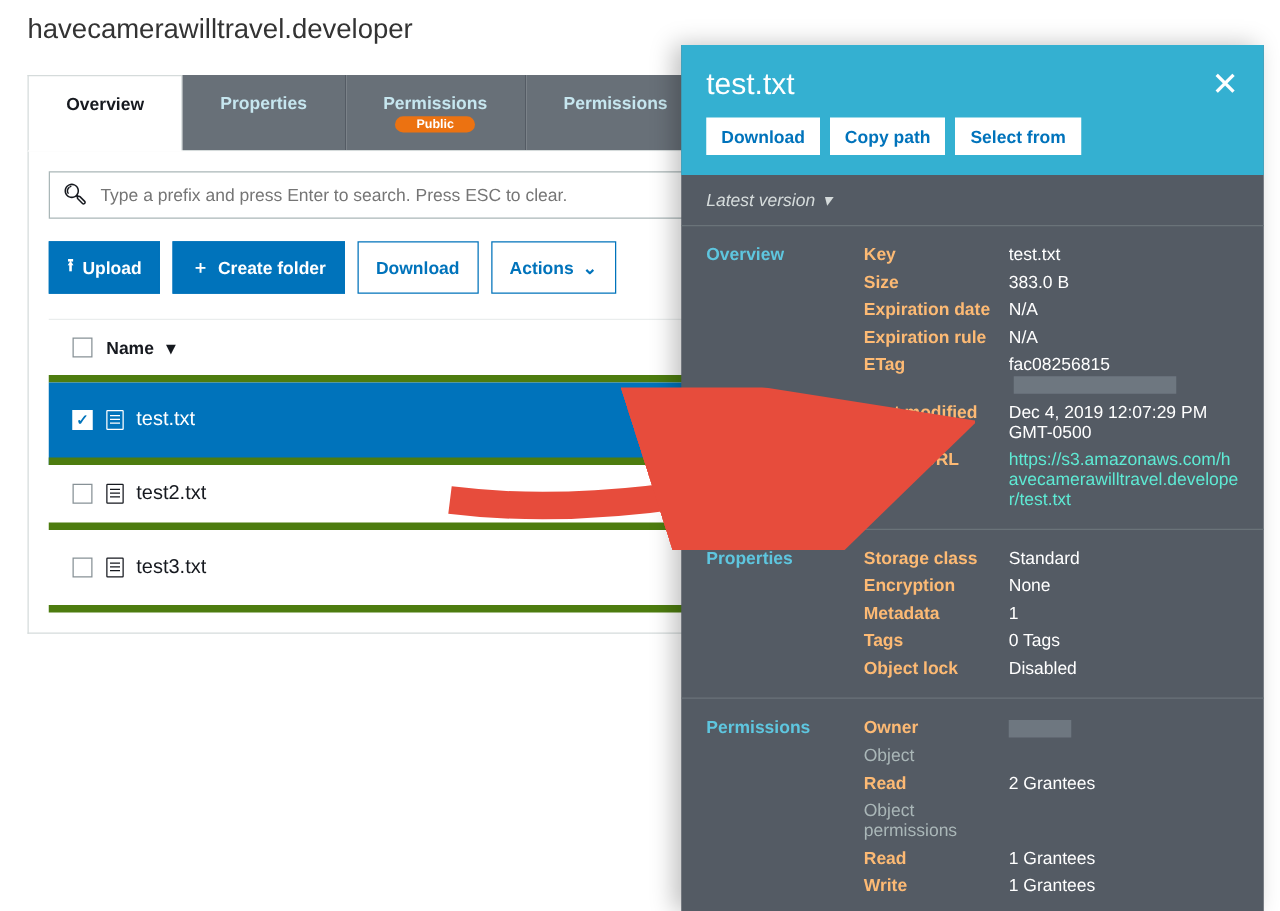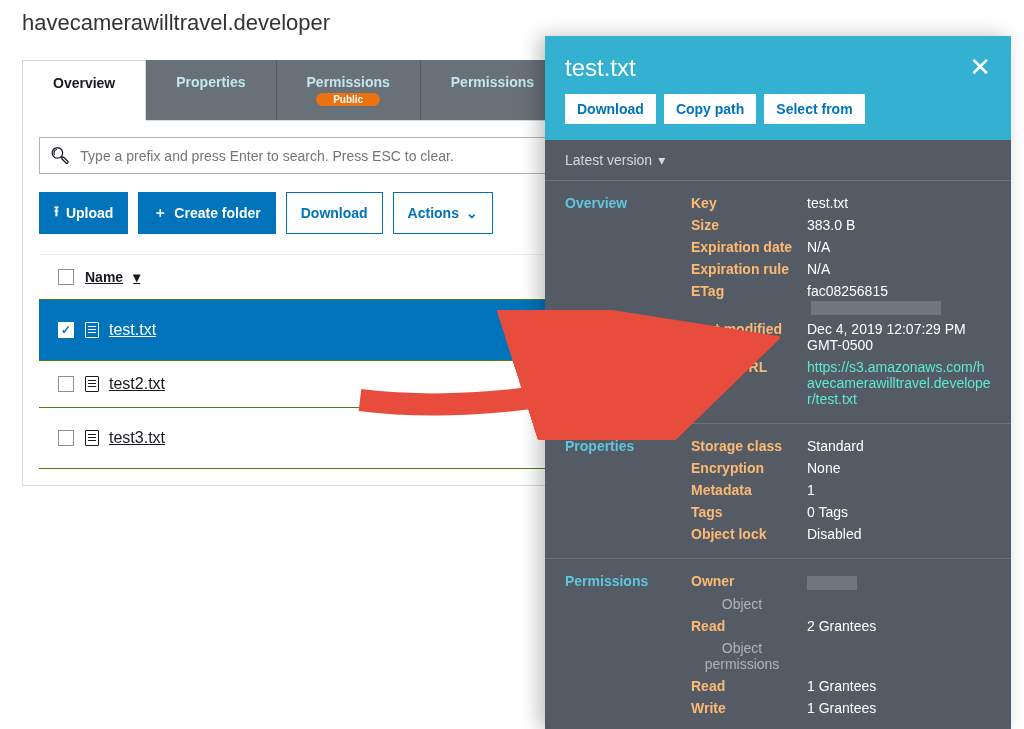--- a/index.html
+++ b/index.html
@@ -94,22 +94,21 @@
   }
   .btn.primary {
     background: #0073bb;
     color: #fff;
     border-color: #0073bb;
   }
   .table-head, .table-row {
     display: flex;
     align-items: center;
     padding: 14px 8px;
-    border-bottom: 1px solid #4d7c0f;
-    text-decoration: underline;
+    border-bottom: 6px solid #4d7c0f;
   }
   .table-head {
     font-weight: 700;
     font-size: 14px;
     border-top: 1px solid #eaeded;
   }
   .col-check { width: 38px; display:flex; justify-content:center;}
   .col-name { flex: 1; display:flex; align-items:center; gap:10px;}
   .col-last { width: 90px; font-size:14px; }
   .table-row.selected {
@@ -151,29 +150,29 @@
     font-size: 24px;
     color:#fff;
     font-weight:300;
   }
   .close-x{font-size:26px;color:#fff;cursor:pointer;line-height:1;}
   .panel-buttons{margin-top:12px;display:flex;gap:8px;}
   .panel-btn{
     background:#fff;color:#0073bb;border:none;padding:7px 12px;font-size:14px;font-weight:700;cursor:pointer;
   }
   .version-bar{
-    padding:12px 20px;color:#d5dbdb;display:flex;align-items:center;gap:6px;border-bottom:1px solid #6a7379;
+    padding:12px 20px;color:#d5dbdb;display:flex;align-items:center;gap:6px;border-bottom:1px solid #6a7379;font-style:italic;
   }
   .section{padding:14px 20px 16px;border-bottom:1px solid #6a7379;}
   .section-grid{display:grid;grid-template-columns:120px 110px 1fr;column-gap:6px;row-gap:6px;align-items:start;}
   .sec-title{color:#5ec6df;font-weight:700;}
   .kv-key{color:#fdba74;text-align:left;padding-right:8px;font-weight:bold;}
   .kv-val{color:#fff;word-break:break-word;}
   .kv-val.link{color:#5eead4;}
-  .sub-head{color:#aab7b8;text-align:center;padding-right:8px;grid-column:2;}
+  .sub-head{color:#aab7b8;text-align:left;padding-right:8px;grid-column:2;}
   .etag-mask{background:#6e7780;display:inline-block;width:130px;height:14px;vertical-align:middle;margin-left:4px;}
   .owner-mask{background:#6e7780;display:inline-block;width:50px;height:14px;vertical-align:middle;}
 
   
   .arrow{
     position:absolute;
     left:340px;
     top:310px;
     pointer-events:none;
   }

